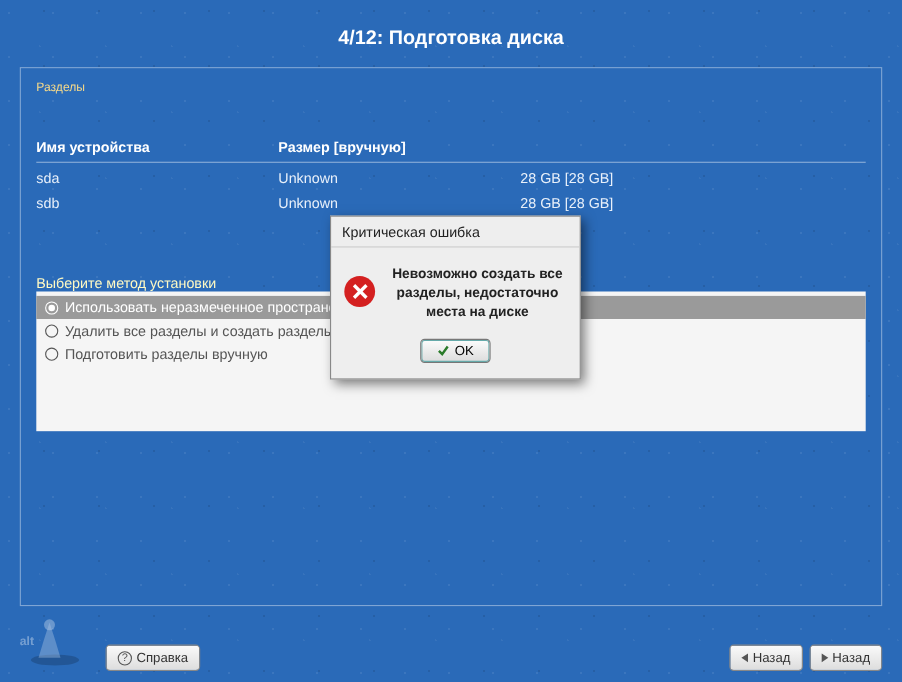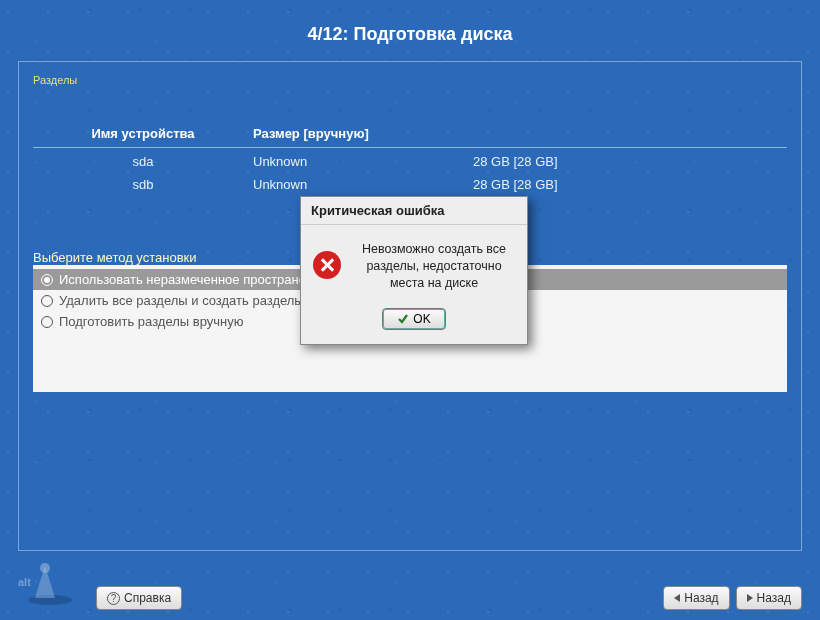--- a/index.html
+++ b/index.html
@@ -33,21 +33,21 @@
   color: #f5d98a;
   font-size: 11px;
   margin-bottom: 40px;
 }
 .table-head {
   display: flex;
   border-bottom: 1px solid rgba(255,255,255,0.5);
   padding-bottom: 6px;
   font-weight: bold;
 }
-.col1 { width: 220px; text-align: center; }
+.col1 { width: 220px; }
 .col2 { width: 220px; }
 .col3 { flex: 1; }
 .table-row {
   display: flex;
   padding: 6px 0 2px;
   color: #e8f0fa;
 }
 .method-label {
   color: #fef9c3;
   margin-top: 56px;
@@ -113,21 +113,21 @@
   position: absolute;
   left: 300px; top: 196px;
   width: 228px;
   background: #eeeeee;
   border: 1px solid #888;
   box-shadow: 4px 4px 10px rgba(0,0,0,0.5);
   color: #222;
 }
 .dialog-title {
   padding: 6px 10px;
-  font-weight: bold;
+  font-weight: normal;
   font-size: 13px;
   border-bottom: 1px solid #ccc;
 }
 .dialog-body {
   display: flex;
   padding: 16px 12px 10px;
   gap: 12px;
   align-items: flex-start;
 }
 .error-icon {
@@ -142,21 +142,21 @@
   content: "";
   position: absolute;
   left: 13px; top: 6px;
   width: 3px; height: 16px;
   background: #fff;
 }
 .error-icon::before { transform: rotate(45deg); }
 .error-icon::after { transform: rotate(-45deg); }
 .dialog-msg {
   text-align: center;
-  font-weight: normal;
+  font-weight: bold;
   font-size: 12.5px;
   line-height: 1.35;
   flex: 1;
 }
 .dialog-footer {
   text-align: center;
   padding: 6px 0 14px;
 }
 .ok-btn {
   background: linear-gradient(#fcfcfc,#dcdcdc);

